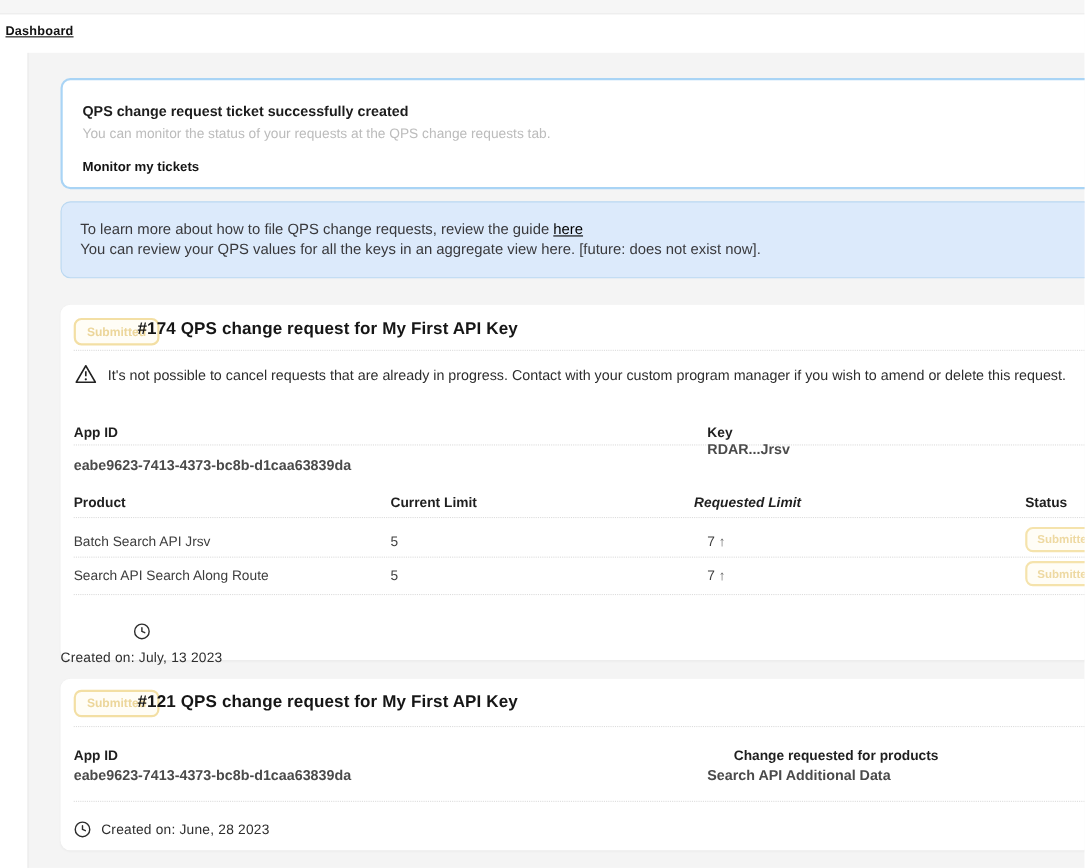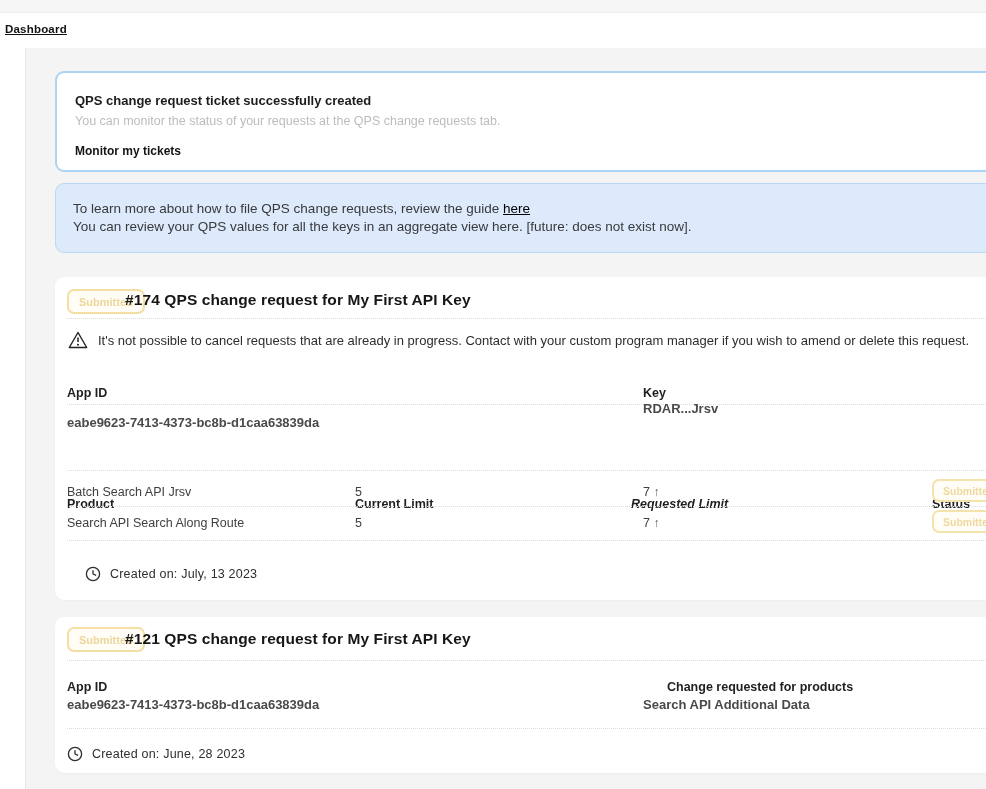--- a/index.html
+++ b/index.html
@@ -39,21 +39,21 @@
                font-size:11px; font-weight:bold; border-radius:7px; padding:5px 10px 4px; }
   .card-title { font-size:15.5px; font-weight:bold; color:#161616; letter-spacing:.1px; }
   .divider { position:absolute; left:12px; right:0; border-top:1px dotted #dcdcdc; }
 
   .warn-row { display:flex; align-items:center; gap:10px; }
   .warn-row .w-text { font-size:13px; color:#2d2d2d; }
 
   .field-label { font-size:12.5px; font-weight:bold; color:#1f1f1f; }
   .field-value { font-size:13px; color:#4a4a4a;font-weight:bold; }
 
-  .th { font-size:12.5px; font-weight:bold; color:#1f1f1f;margin-top:47px; }
+  .th { font-size:12.5px; font-weight:bold; color:#1f1f1f; }
   .td { font-size:12.5px; color:#3e3e3e; }
   .arrow { color:#5a5a5a; font-size:12px; }
 
   .status-badge { display:inline-block; border:2px solid #f5e3ac; color:#eed9a2; background:#fffdf6;
                   font-size:10.5px; font-weight:bold; border-radius:7px; padding:4px 9px 3px; }
 
   .created-row { display:flex; align-items:center; gap:9px; }
   .created-row .c-text { font-size:12.5px; color:#2e2e2e; letter-spacing:.2px; }
 
   svg { display:block; }
@@ -120,21 +120,21 @@
   <div class="divider" style="top:229px;"></div>
 
   <div class="abs td" style="left:12px;  top:239px;">Search API Search Along Route</div>
   <div class="abs td" style="left:300px; top:239px;">5</div>
   <div class="abs td" style="left:588px; top:239px;"><span>7</span> <span class="arrow">↑</span></div>
   <div class="abs" style="left:877px; top:233px;">
     <span class="status-badge">Submitted</span>
   </div>
   <div class="divider" style="top:263px;"></div>
 
-  <div class="abs created-row" style="left:30px; top:289px;">
+  <div class="abs created-row" style="left:0; top:289px;flex-direction:column;">
     <span>
       <svg width="16" height="16" viewBox="0 0 16 16">
         <circle cx="8" cy="8" r="6.6" fill="none" stroke="#2e2e2e" stroke-width="1.3"></circle>
         <path d="M8 4.6 L8 8 L10.6 9.2" fill="none" stroke="#2e2e2e" stroke-width="1.3" stroke-linecap="round" stroke-linejoin="round"></path>
       </svg>
     </span>
     <span class="c-text">Created on: July, 13 2023</span>
   </div>
 </div>
 

